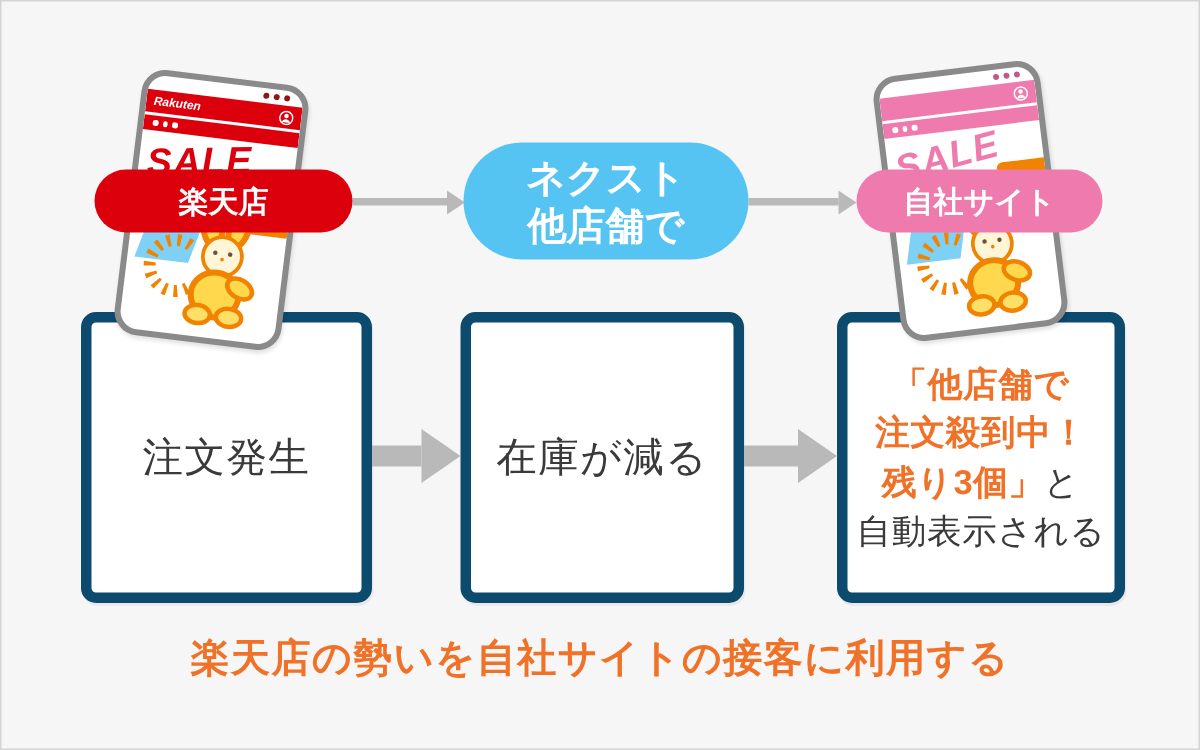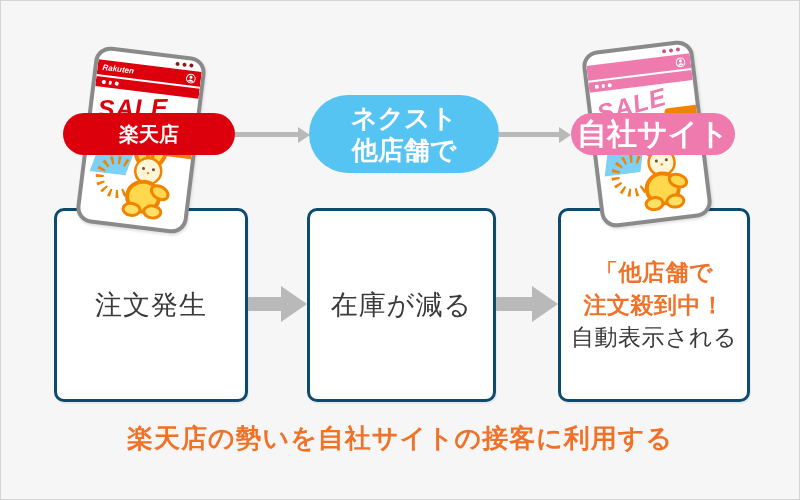--- a/index.html
+++ b/index.html
@@ -47,38 +47,38 @@
     background:#7fd0f5;transform:skewX(-14deg);}
   .p-arc{position:absolute;top:100px;left:1px;}
   .p-bunny{position:absolute;top:78px;left:30px;}
 
   
   .pill{position:absolute;display:flex;align-items:center;justify-content:center;
     color:#fff;font-weight:800;border-radius:999px;z-index:3;text-align:center;}
   .pill-red {left:62px; top:112px;width:172px;height:42px;background:#dc000c;font-size:20px;}
   .pill-blue{left:308px;top:94px; width:190px;height:78px;background:#56c4f2;
     font-size:26px;line-height:1.25;flex-direction:column;}
-  .pill-pink{left:570px;top:112px;width:164px;height:42px;background:#ef7bae;font-size:30px;}
+  .pill-pink{left:570px;top:112px;width:164px;height:42px;background:#ef7bae;font-size:20px;}
 
   
   .a-thin{position:absolute;top:131px;height:5px;background:#b9b9b9;z-index:1;}
   .a-thin:after{content:"";position:absolute;right:-12px;top:-5.5px;
     border-left:12px solid #b9b9b9;border-top:8px solid transparent;border-bottom:8px solid transparent;}
   .a-thin.a1{left:234px;width:63px;}
   .a-thin.a2{left:498px;width:60px;}
 
   .a-thick{position:absolute;top:296px;height:14px;background:#b9b9b9;z-index:1;}
   .a-thick:after{content:"";position:absolute;right:-26px;top:-11px;
     border-left:26px solid #b9b9b9;border-top:18px solid transparent;border-bottom:18px solid transparent;}
   .a-thick.a3{left:247px;width:33px;}
   .a-thick.a4{left:495px;width:36px;}
 
   
   .box{position:absolute;top:207px;height:194px;background:#fff;box-sizing:border-box;
-    border:3px solid #0c4a6e;border-radius:10px;display:flex;align-items:center;
+    border:7px solid #0c4a6e;border-radius:10px;display:flex;align-items:center;
     justify-content:center;text-align:center;z-index:1;box-shadow:1px 2px 0 rgba(0,0,0,.05);}
   .box .step-label{font-size:27px;color:#3a3a3a;font-weight:500;letter-spacing:1px;}
   .box1{left:53px;width:194px;}
   .box2{left:306px;width:189px;}
   .box3{left:557px;width:192px;}
   .box3-text{font-size:23px;line-height:1.42;letter-spacing:0.5px;}
   .hl{color:#ef7228;font-weight:800;}
   .plain{color:#3a3a3a;font-weight:500;}
 
   
@@ -93,20 +93,21 @@
   <div class="box box1">
     <span class="step-label">注文発生</span>
   </div>
   <div class="box box2">
     <span class="step-label">在庫が減る</span>
   </div>
   <div class="box box3">
     <div class="box3-text">
       <div><span class="hl">「他店舗で</span></div>
       <div><span class="hl">注文殺到中！</span></div>
+      <div><span class="hl">残り3個」</span><span class="plain">と</span></div>
       <div class="plain">自動表示される</div>
     </div>
   </div>
 
   <div class="a-thin a1"></div>
   <div class="a-thin a2"></div>
   <div class="a-thick a3"></div>
   <div class="a-thick a4"></div>
 
   <div class="phone phone-left">

